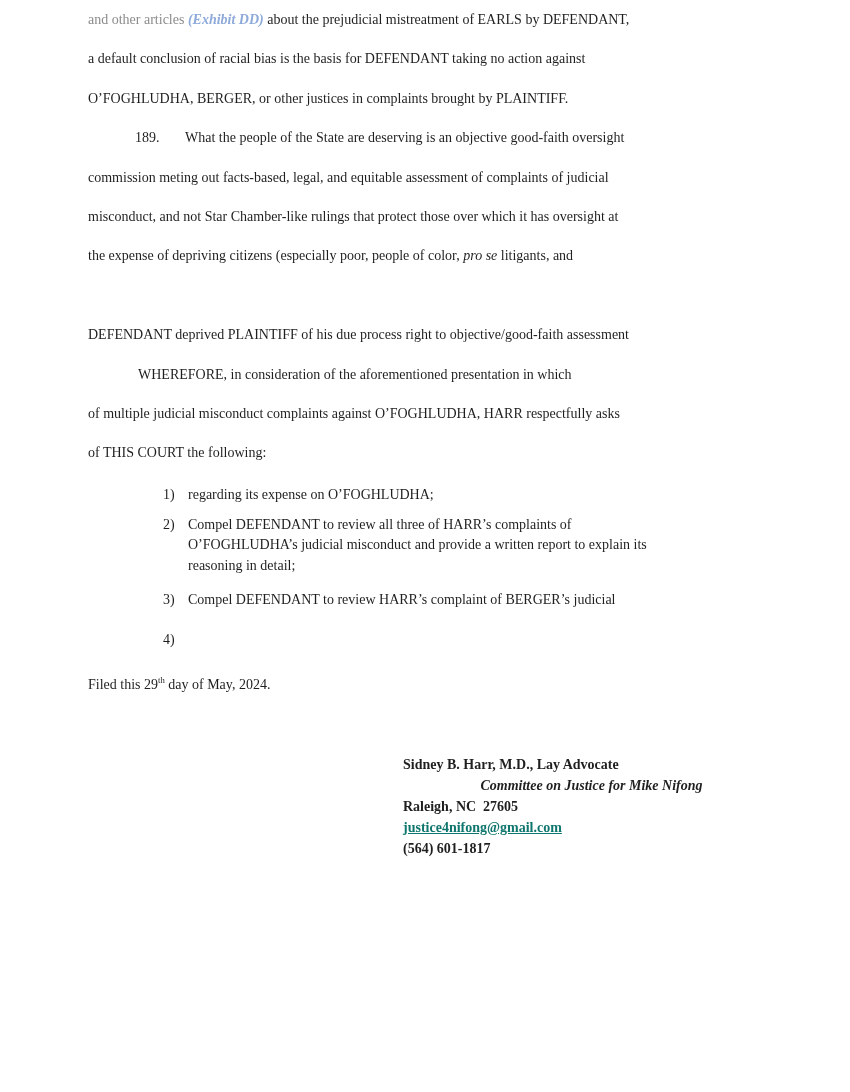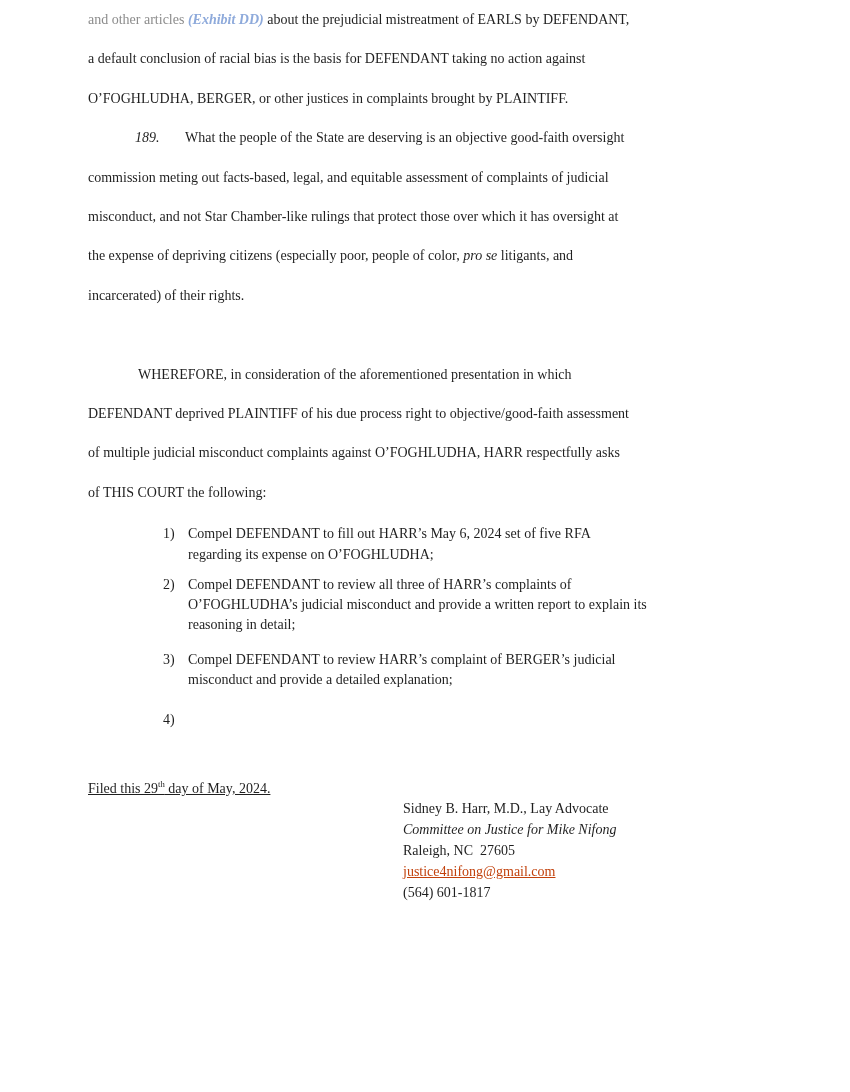--- a/index.html
+++ b/index.html
@@ -14,43 +14,43 @@
     overflow: hidden;
   }
   .doc { padding: 0 70px 0 88px; }
 
   .para { line-height: 39.4px; }
   .line { white-space: nowrap; }
 
   .ind47 { text-indent: 47px; }
   .ind50 { text-indent: 50px; }
 
-  .pnum { display: inline-block; width: 50px; text-indent: 0; font-style: italic; }
+  .pnum { display: inline-block; width: 50px; text-indent: 0; }
 
   .muted { color: #8c8c8c; }
   .exhibit { color: #8eaadb; font-weight: bold; font-style: italic; }
-  .italic { font-style: italic; }
+  .italic { font-style: italic; text-align: center; }
 
   .wherefore { margin-top: 39.4px; }
 
   .relief-list { margin-top: 12px; padding-left: 75px; }
   .list-item { display: flex; line-height: 20.3px; }
   .list-item:nth-child(2) { margin-top: 10px; }
   .list-item:nth-child(3) { margin-top: 14px; }
   .list-item:nth-child(4) { margin-top: 20px; }
   .list-item .marker { flex: none; width: 25px; white-space: nowrap; }
   .list-item .item-lines { flex: none; }
 
-  .filed { margin-top: 48px; line-height: 20.8px; white-space: nowrap; text-decoration: underline; }
+  .filed { margin-top: 24px; line-height: 20.8px; white-space: nowrap; }
   .sup { vertical-align: super; font-size: 0.62em; line-height: 0; }
 
-  .sig { margin-left: 315px; line-height: 20.8px; }
+  .sig { margin-top: 60px; margin-left: 315px; line-height: 20.8px; font-weight: bold; }
   .sig .line { white-space: nowrap; }
   .email {
-    color: #c2410c;
+    color: #0f766e;
     text-decoration: underline;
     cursor: pointer;
   }
 </style>
 </head>
 <body>
 
 <div class="page">
   <div class="doc">
 
@@ -64,51 +64,48 @@
 
     <div class="para">
       <div class="line ind47">
         <span class="pnum">189.</span><span>What the people of the State are deserving is an objective good-faith oversight</span>
       </div>
       <div class="line">commission meting out facts-based, legal, and equitable assessment of complaints of judicial</div>
       <div class="line">misconduct, and not Star Chamber-like rulings that protect those over which it has oversight at</div>
       <div class="line">
         <span>the expense of depriving citizens (especially poor, people of color, </span><span class="italic">pro se</span><span> litigants, and</span>
       </div>
-      <div class="line">incarcerated) of their rights.</div>
     </div>
 
     <div class="para wherefore">
+      <div class="line">DEFENDANT deprived PLAINTIFF of his due process right to objective/good-faith assessment</div>
       <div class="line ind50">WHEREFORE, in consideration of the aforementioned presentation in which</div>
-      <div class="line">DEFENDANT deprived PLAINTIFF of his due process right to objective/good-faith assessment</div>
       <div class="line">of multiple judicial misconduct complaints against O’FOGHLUDHA, HARR respectfully asks</div>
       <div class="line">of THIS COURT the following:</div>
     </div>
 
     <div class="relief-list">
       <div class="list-item">
         <span class="marker">1)</span>
         <div class="item-lines">
-          <div class="line">Compel DEFENDANT to fill out HARR’s May 6, 2024 set of five RFA</div>
           <div class="line">regarding its expense on O’FOGHLUDHA;</div>
         </div>
       </div>
       <div class="list-item">
         <span class="marker">2)</span>
         <div class="item-lines">
           <div class="line">Compel DEFENDANT to review all three of HARR’s complaints of</div>
           <div class="line">O’FOGHLUDHA’s judicial misconduct and provide a written report to explain its</div>
           <div class="line">reasoning in detail;</div>
         </div>
       </div>
       <div class="list-item">
         <span class="marker">3)</span>
         <div class="item-lines">
           <div class="line">Compel DEFENDANT to review HARR’s complaint of BERGER’s judicial</div>
-          <div class="line">misconduct and provide a detailed explanation;</div>
         </div>
       </div>
       <div class="list-item">
         <span class="marker">4)</span>
       </div>
     </div>
 
     <div class="filed">
       <span>Filed this 29</span><span class="sup">th</span><span> day of May, 2024.</span>
     </div>

